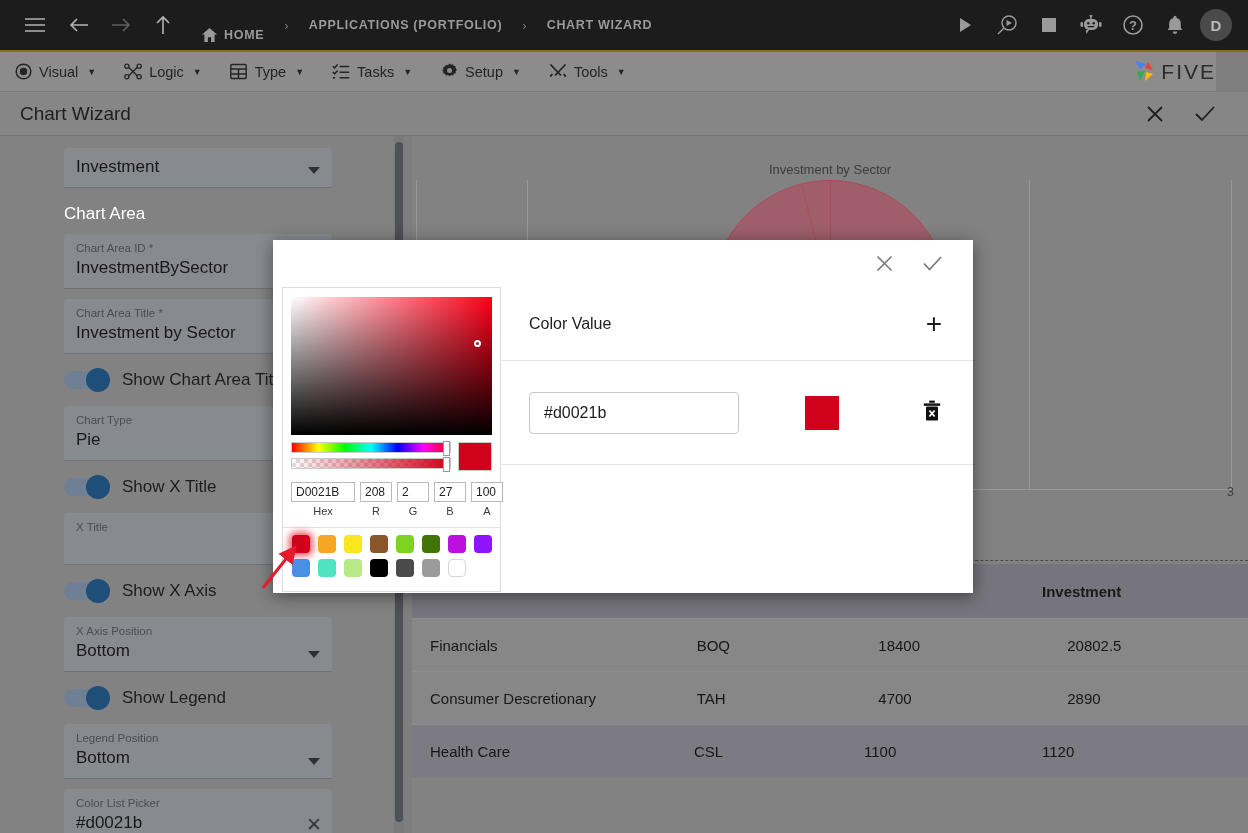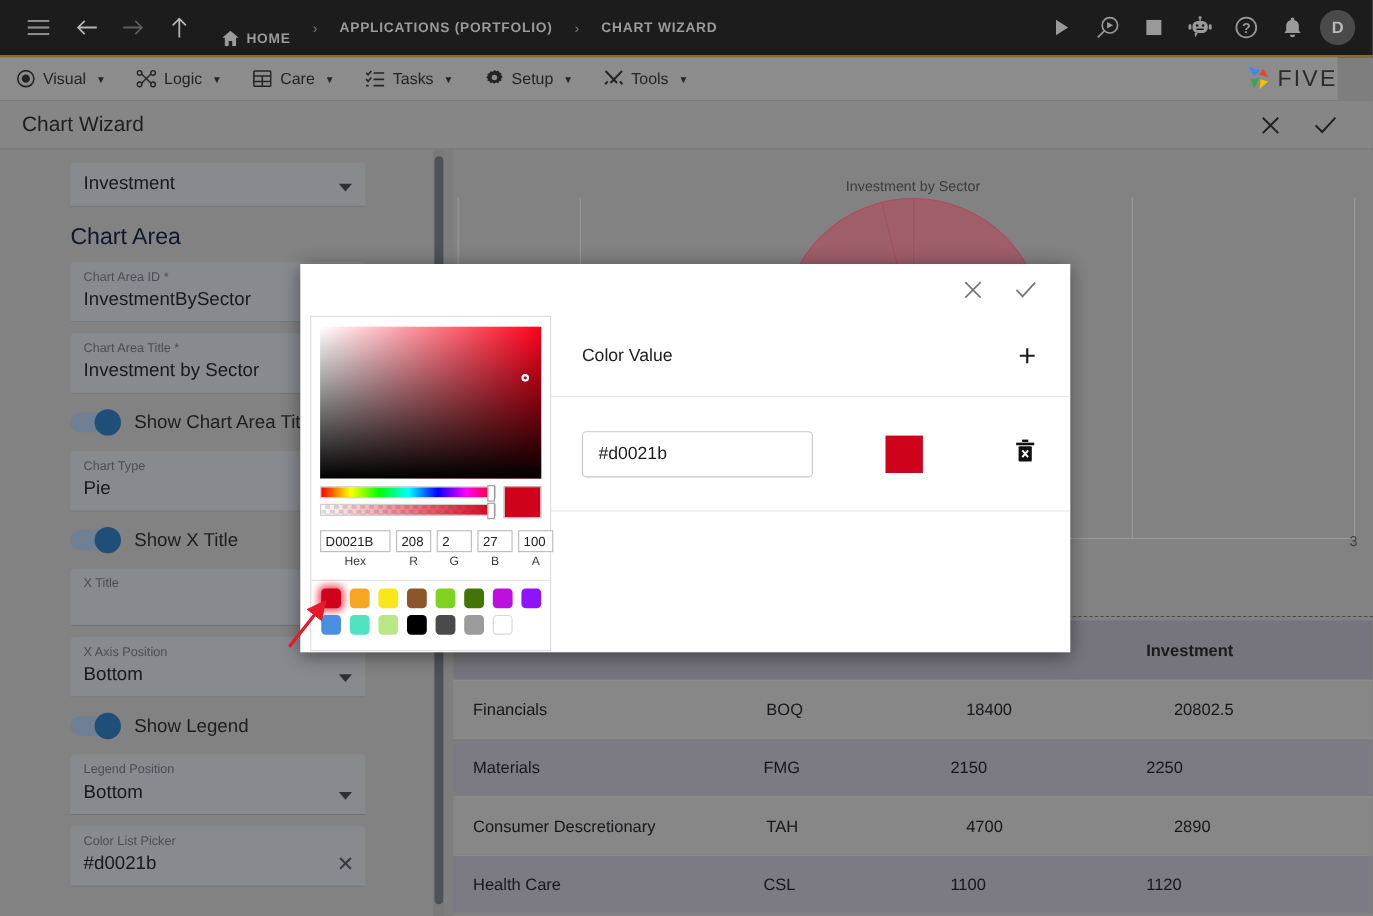--- a/index.html
+++ b/index.html
@@ -65,21 +65,21 @@
     margin:10px 64px 10px 64px; width:268px; background:#878b90; border-radius:4px 4px 0 0;
     border-bottom:1px solid #6e7277; padding:7px 12px 8px 12px; position:relative;
   }
   .field.noborder { border-bottom:none; }
   .f-label { font-size:11.5px; color:#4a4e52; line-height:15px; }
   .f-value { font-size:17px; color:#18181a; line-height:24px; }
   .f-caret { position:absolute; right:12px; bottom:13px; width:0; height:0;
              border-left:6px solid transparent; border-right:6px solid transparent;
              border-top:7px solid #2e3134; }
   .f-clear { position:absolute; right:10px; bottom:9px; color:#35383c; font-size:19px; line-height:19px; }
-  .section-head { margin:16px 0 6px 64px; font-size:21px; color:#0f172a; }
+  .section-head { margin:16px 0 6px 64px; font-size:17px; color:#ffffff; }
   .toggle-row { display:flex; align-items:center; gap:14px; margin:16px 0 16px 64px; }
   .toggle {
     width:44px; height:18px; border-radius:9px; background:#6f7f94; position:relative;
   }
   .toggle .knob {
     position:absolute; right:-2px; top:-3px; width:24px; height:24px; border-radius:50%;
     background:#1f4e79;
   }
   .toggle-label { font-size:17px; color:#1d1d1f; }
   .vscroll {
@@ -332,21 +332,21 @@
       <span>Logic</span>
       <span class="caret">▼</span>
     </div>
     <div class="menu-item">
       <span class="menu-ico">
         <svg width="17" height="17" viewBox="0 0 17 17" fill="none" stroke="#242424" stroke-width="1.4">
           <rect x="0.8" y="1.5" width="15.4" height="14" rx="1"></rect>
           <path d="M0.8 6 H16.2 M0.8 11 H16.2 M8.5 6 V15.5"></path>
           </svg>
       </span>
-      <span>Care</span>
+      <span>Type</span>
       <span class="caret">▼</span>
     </div>
     <div class="menu-item">
       <span class="menu-ico">
         <svg width="18" height="17" viewBox="0 0 18 17" fill="none" stroke="#242424" stroke-width="1.5">
           <path d="M0.8 3.2 L2.6 5 L5.6 1.6"></path>
             <path d="M0.8 9 L2.6 10.8 L5.6 7.4"></path>
           <path d="M0.8 14.8 H3.2"></path>
             <path d="M7.6 3.4 H17.2 M7.6 9.2 H17.2 M7.6 14.8 H17.2"></path>
           </svg>
@@ -440,20 +440,26 @@
             <div class="knob"></div>
           </div>
         <div class="toggle-label">Show X Title</div>
       </div>
 
       <div class="field" style="height:52px;">
         <div class="f-label">X Title</div>
         <div class="f-value"></div>
       </div>
 
+      <div class="toggle-row">
+        <div class="toggle">
+            <div class="knob"></div>
+          </div>
+        <div class="toggle-label">Show X Axis</div>
+      </div>
 
       <div class="field">
         <div class="f-label">X Axis Position</div>
         <div class="f-value">Bottom</div>
         <div class="f-caret"></div>
       </div>
 
       <div class="toggle-row">
         <div class="toggle">
             <div class="knob"></div>
@@ -506,26 +512,20 @@
         <div class="cell c1"></div>
         <div class="cell c2"></div>
         <div class="cell c3"></div>
         <div class="cell c4">Investment</div>
       </div>
       <div class="tbl-row plain">
         <div class="cell c1">Financials</div>
         <div class="cell c2">BOQ</div>
         <div class="cell c3">18400</div>
         <div class="cell c4">20802.5</div>
-      </div>
-      <div class="tbl-row alt">
-        <div class="cell c1">Materials</div>
-        <div class="cell c2">FMG</div>
-        <div class="cell c3">2150</div>
-        <div class="cell c4">2250</div>
       </div>
       <div class="tbl-row plain">
         <div class="cell c1">Consumer Descretionary</div>
         <div class="cell c2">TAH</div>
         <div class="cell c3">4700</div>
         <div class="cell c4">2890</div>
       </div>
       <div class="tbl-row alt">
         <div class="cell c1">Health Care</div>
         <div class="cell c2">CSL</div>

